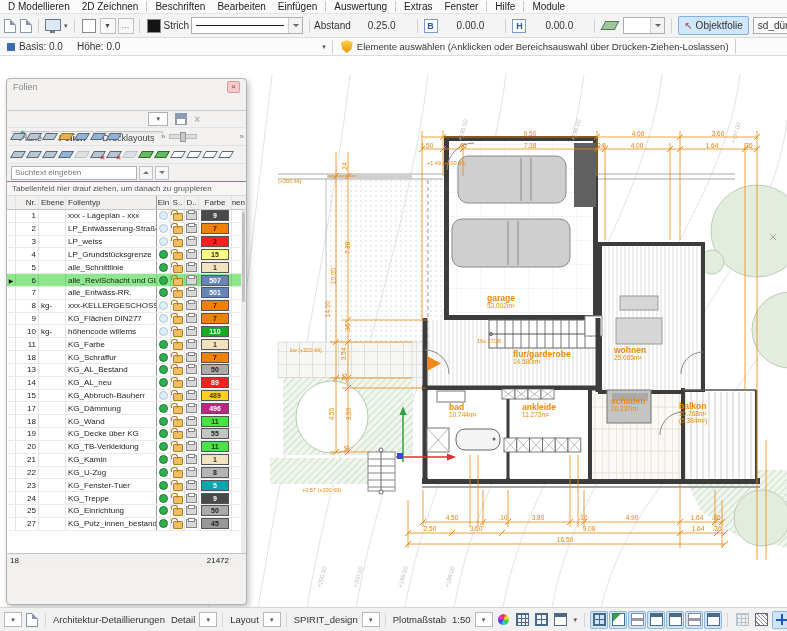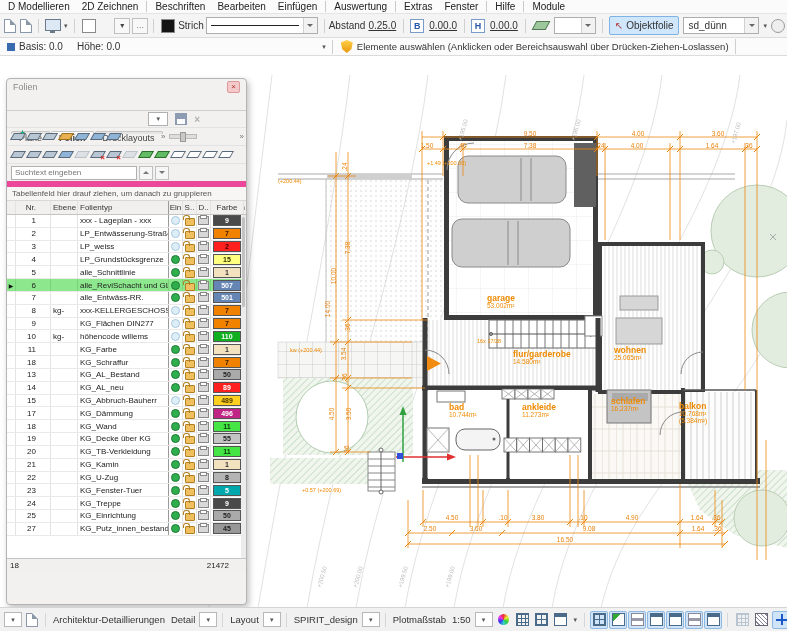--- a/index.html
+++ b/index.html
@@ -26,21 +26,21 @@
   .caret{font-size:7px;color:#555;margin:0 2px;}
   .swatch{width:12px;height:12px;border:1px solid #8a8a8a;flex:none;margin:0 3px;}
   .sw-white{background:#fff;} .sw-black{background:#141414;}
   .sqbtn{width:14px;height:14px;border:1px solid #c0c0c0;background:#f8f8f8;display:flex;align-items:center;justify-content:center;font-size:8px;color:#444;margin:0 1px;flex:none;}
   .combo{display:inline-flex;align-items:center;height:15px;background:#fff;border:1px solid #aeaeae;margin:0 2px;flex:none;}
   .combo .val{padding:0 4px;white-space:nowrap;}
   .combo .chev{width:13px;align-self:stretch;background:#f2f2f2;border-left:1px solid #d0d0d0;display:flex;align-items:center;justify-content:center;}
   .chev::after{content:"";border:3px solid transparent;border-top-color:#666;margin-top:3px;}
   .linepic{width:88px;height:1px;background:#222;margin:0 4px;}
   .bhbox{width:12px;height:12px;border:1px solid #7a9cc8;color:#2858a8;font-weight:bold;font-size:9px;display:flex;align-items:center;justify-content:center;background:#fff;flex:none;margin:0 2px;}
-  .numval{width:34px;text-align:left;padding:0 3px;text-decoration:underline;}
+  .numval{width:34px;text-align:left;padding:0 17px;}
   .layerchip{width:12px;height:7px;background:#9cc89c;border:1px solid #567856;transform:skewX(-28deg);margin:0 4px;flex:none;}
   .objbtn{display:inline-flex;align-items:center;height:17px;padding:0 5px;background:#cfe6fb;border:1px solid #7fb2e5;border-radius:2px;margin:0 2px;flex:none;}
   .objbtn .cur{font-size:10px;color:#b03030;margin-right:3px;}
   .halfcirc{width:12px;height:12px;border:1px solid #999;border-radius:50%;background:#eee;margin-left:2px;flex:none;}
   .ruler{width:14px;height:9px;border:1px solid #888;background:repeating-linear-gradient(90deg,#eee 0 2px,#aaa 2px 3px);flex:none;margin:0 2px;}
   .floppy{width:12px;height:12px;background:#7487a5;position:relative;opacity:.55;flex:none;margin:0 3px;}
   .floppy::after{content:"";position:absolute;left:2px;bottom:1px;width:8px;height:5px;background:#fff;}
   .bluesq{width:8px;height:8px;background:#3a6ab0;margin:0 4px;flex:none;}
   .shield{width:12px;height:13px;background:linear-gradient(#ffd24a,#e8960a);clip-path:polygon(50% 0,100% 20%,88% 72%,50% 100%,12% 72%,0 20%);flex:none;margin:0 4px;}
   .hint-text{color:#333;font-size:9.5px;white-space:nowrap;}
@@ -66,29 +66,29 @@
   .chip.c-red::after{content:"×";position:absolute;right:0px;bottom:-1px;color:#d22;font-size:8px;font-weight:bold;}
   .chip.c-new::after{content:"+";position:absolute;right:0;top:-2px;color:#2a7;font-size:8px;font-weight:bold;} .pal-tb .more{margin-left:auto;color:#777;font-size:8px;letter-spacing:-1px;}
   .slider{width:26px;height:3px;background:#ddd;border:1px solid #bbb;position:relative;margin:0 3px;}
   .slider::after{content:"";position:absolute;left:10px;top:-3px;width:4px;height:8px;background:#c8c8c8;border:1px solid #999;}
   .searchrow{height:17px;display:flex;align-items:center;padding:0 4px;gap:2px;}
   .searchbox{width:118px;height:12px;border:1px solid #b0b0b0;background:#fff;font-size:8px;color:#888;padding:0 3px;font-family:"Liberation Sans",sans-serif;}
   .ud{width:12px;height:12px;border:1px solid #c0c0c0;background:#f6f6f6;display:flex;align-items:center;justify-content:center;}
   .ud::after{content:"";border:3px solid transparent;}
   .ud.up::after{border-bottom-color:#777;margin-bottom:3px;}
   .ud.dn::after{border-top-color:#777;margin-top:3px;}
-  .grouphint{height:13px;line-height:13px;padding:0 5px;color:#555;background:#f7f6f5;border-top:6px solid #ec4899;border-bottom:1px solid #d8d8d8;white-space:nowrap;overflow:hidden;}
+  .grouphint{height:13px;line-height:13px;padding:0 5px;color:#555;background:#f7f6f5;border-top:1px solid #ec4899;border-bottom:1px solid #d8d8d8;white-space:nowrap;overflow:hidden;}
   .thead1{height:12px;display:flex;background:#f1f0ef;border-bottom:1px solid #d4d4d4;align-items:center;font-size:8px;color:#444;}
   .thead1 .hgrip{width:9px;border-right:1px solid #d4d4d4;align-self:stretch;}
   .thead1 .hg1{width:132px;text-align:center;border-right:1px solid #9a9a9a;}
   .thead1 .hg2{flex:1;text-align:center;}
   .thead2{height:13px;display:flex;background:#f1f0ef;border-bottom:1px solid #c4c4c4;align-items:center;font-size:8px;color:#333;}
   .cell{border-right:1px solid #e3e3e3;align-self:stretch;display:flex;align-items:center;overflow:hidden;}
   .c-mark{width:8px;flex:none;justify-content:center;}
-  .c-nr{width:20px;flex:none;justify-content:flex-end;padding-right:14px;}
+  .c-nr{width:20px;flex:none;justify-content:flex-end;padding-right:2px;}
   .c-eb{width:24px;flex:none;padding-left:2px;}
   .c-name{width:88px;flex:none;padding-left:2px;border-right:1px solid #9a9a9a;white-space:nowrap;}
   .c-ein{width:13px;flex:none;justify-content:center;}
   .c-s{width:13px;flex:none;justify-content:center;}
   .c-d{width:13px;flex:none;justify-content:center;}
   .c-farbe{width:32px;flex:none;justify-content:center;}
   .c-el{flex:1;justify-content:flex-end;padding-right:1px;border-right:none;}
   .tbody{height:343px;background:#fff;overflow:hidden;position:relative;}
   .trow{height:11.83px;display:flex;border-bottom:1px solid #e9e9e9;font-size:8px;color:#222;background:#fff;}
   .trow.sel{background:#8de88d;}

